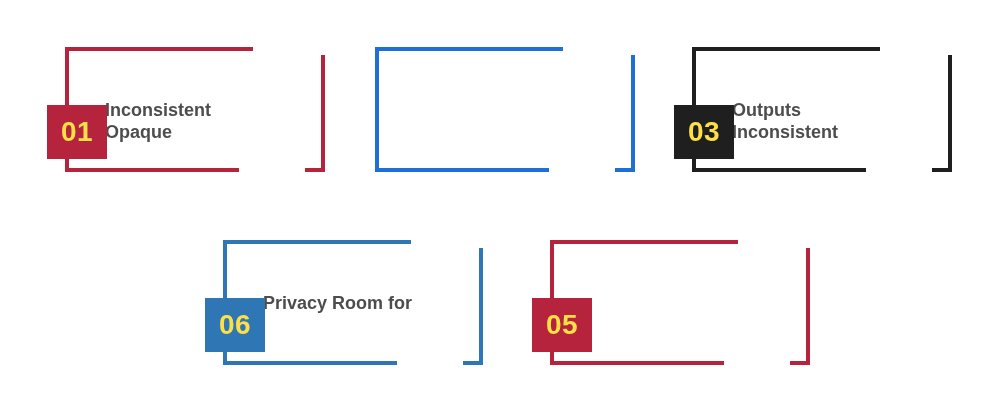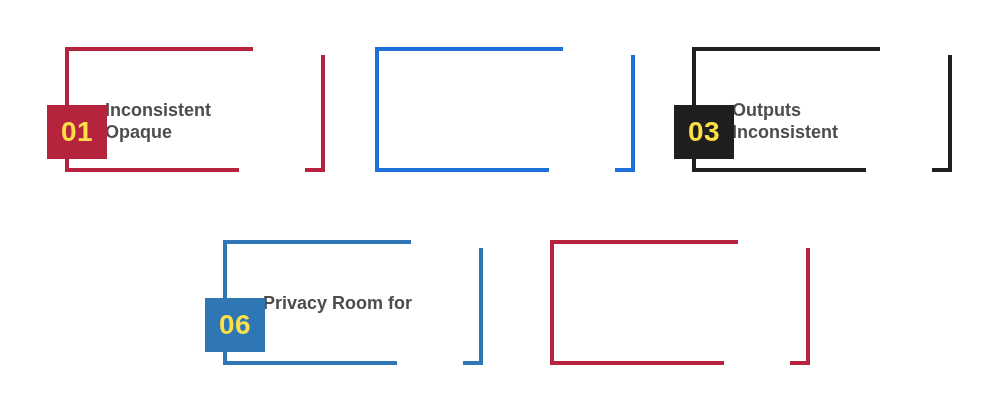--- a/index.html
+++ b/index.html
@@ -123,13 +123,14 @@
     <span>Privacy Room for</span><br>
   </div>
 </div>
 
 <div class="unit" style="left: 550px; top: 240px; --accent: #B5243C;">
   <div class="frame-top"></div>
   <div class="frame-left"></div>
   <div class="frame-bottom"></div>
   <div class="bracket-v"></div>
   <div class="bracket-foot"></div>
+  <div class="badge">05</div>
 </div>
 
 </body></html>

